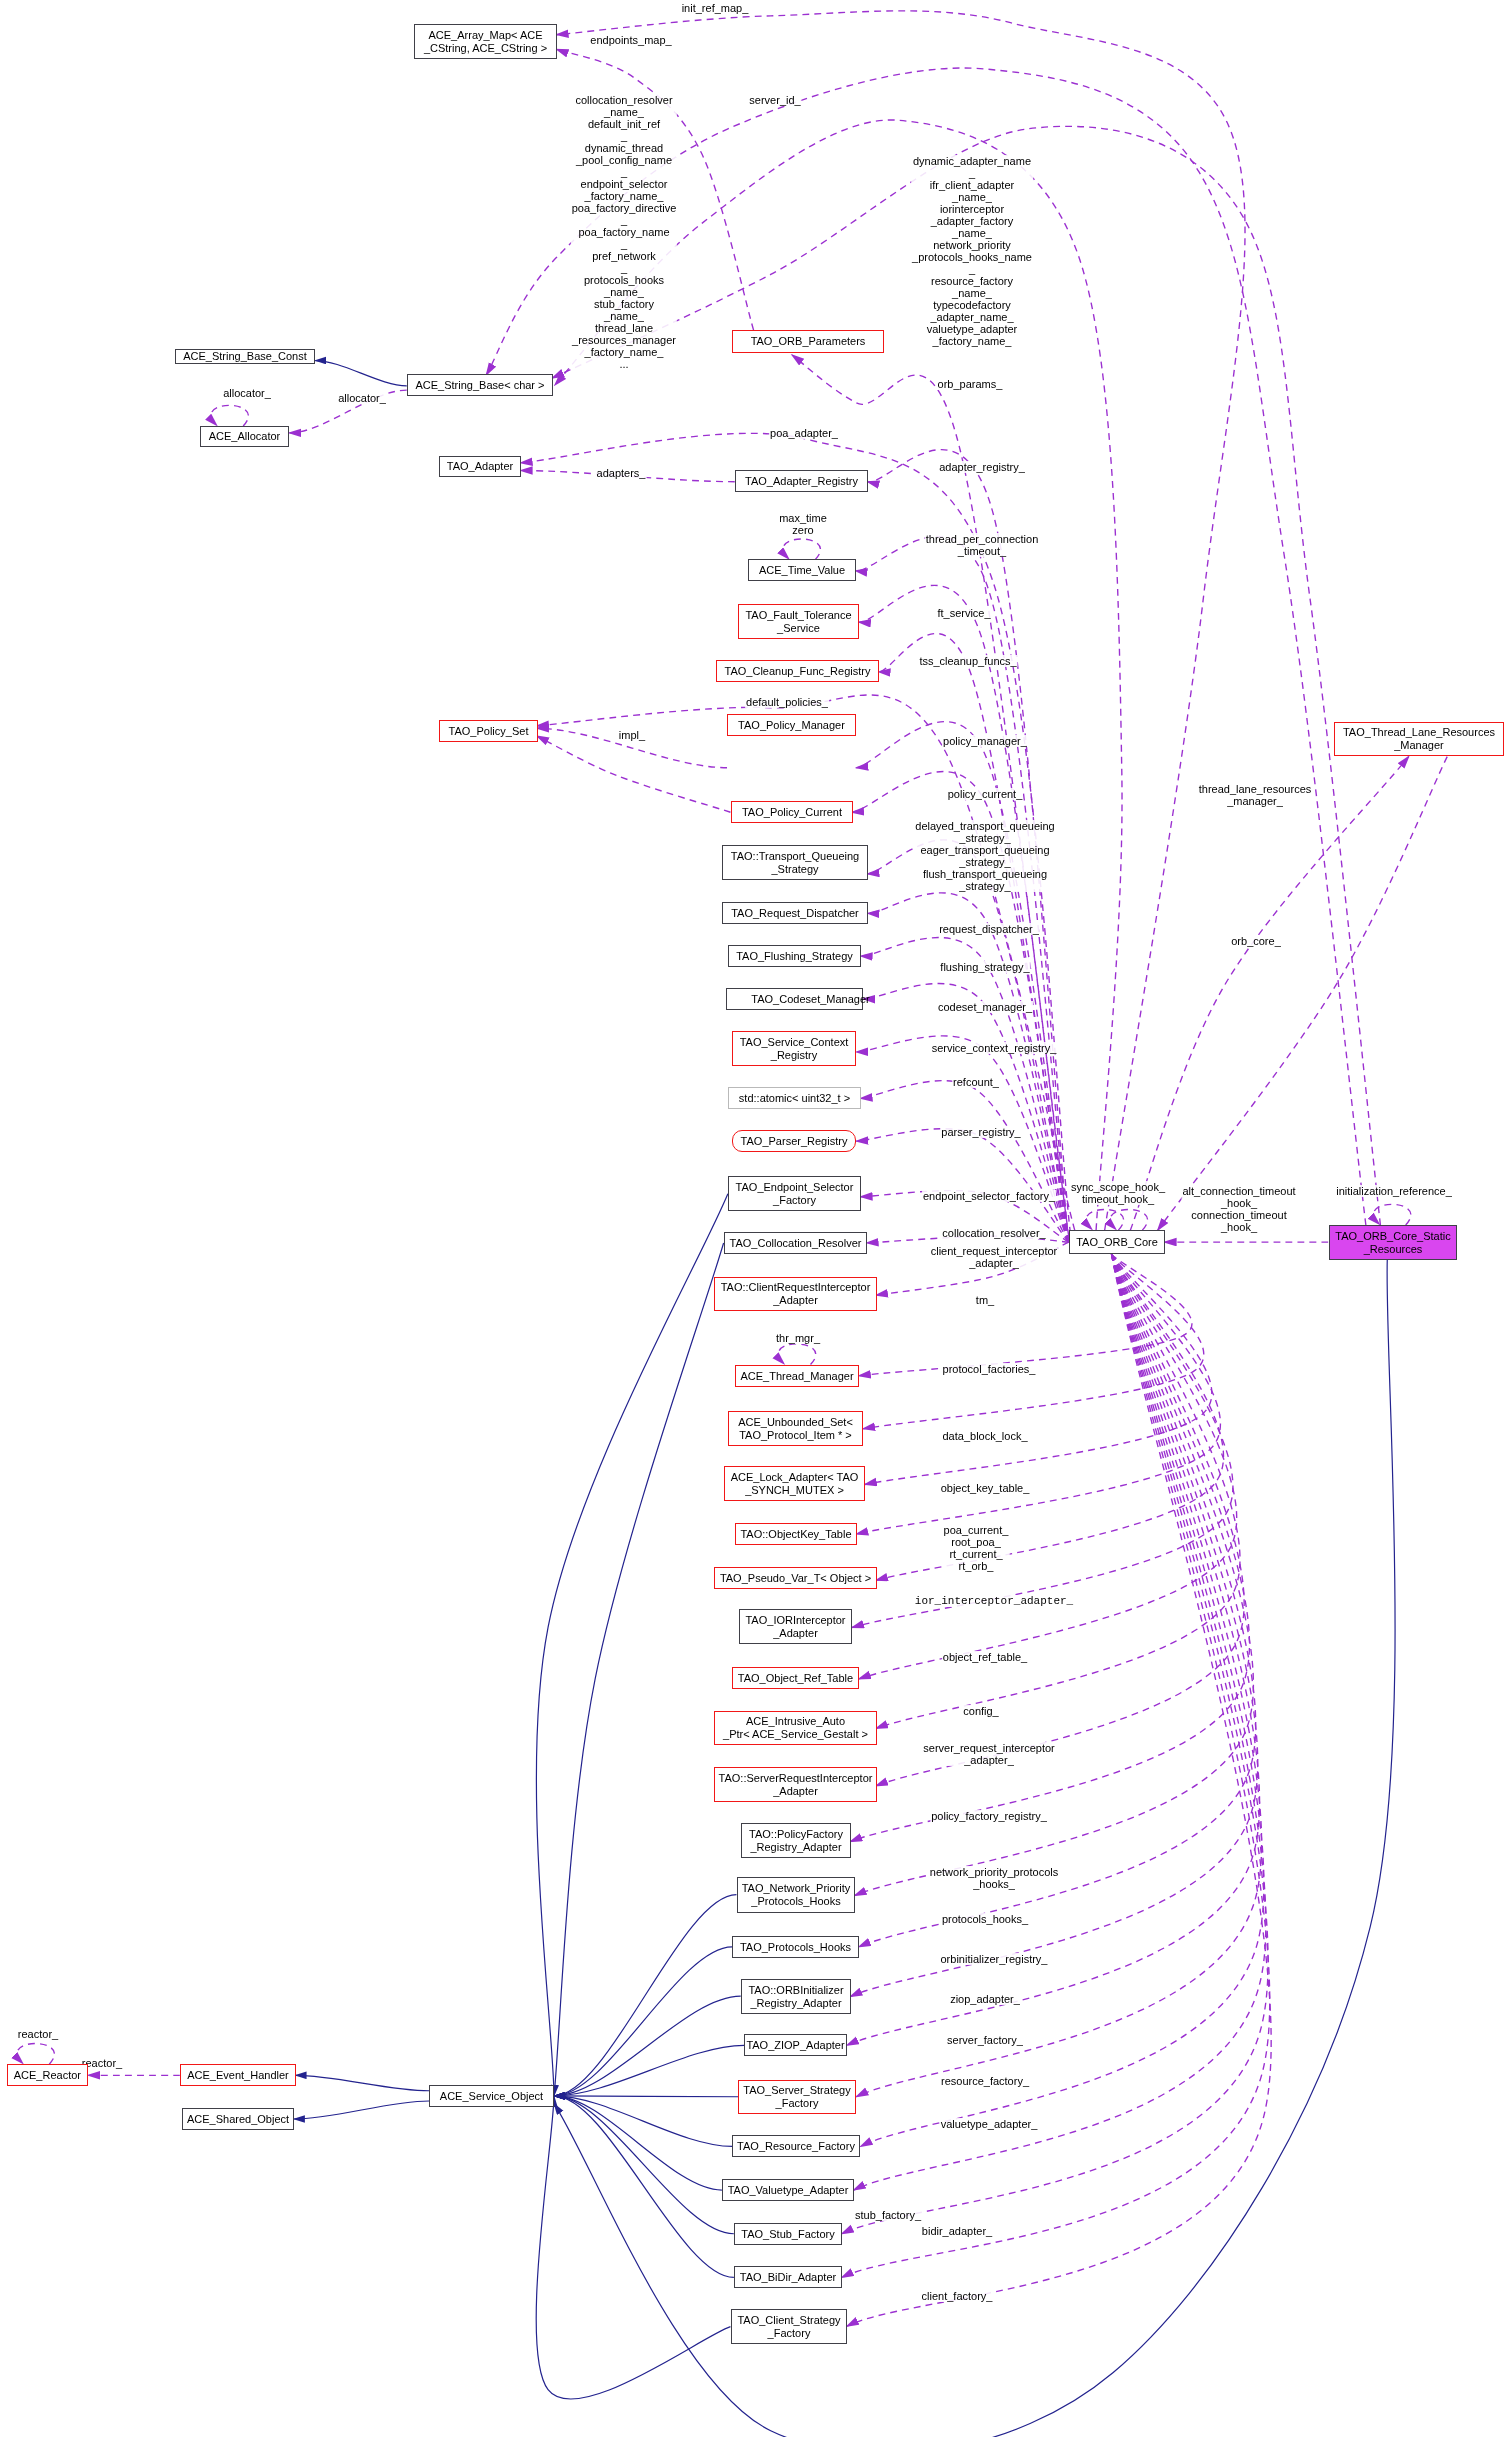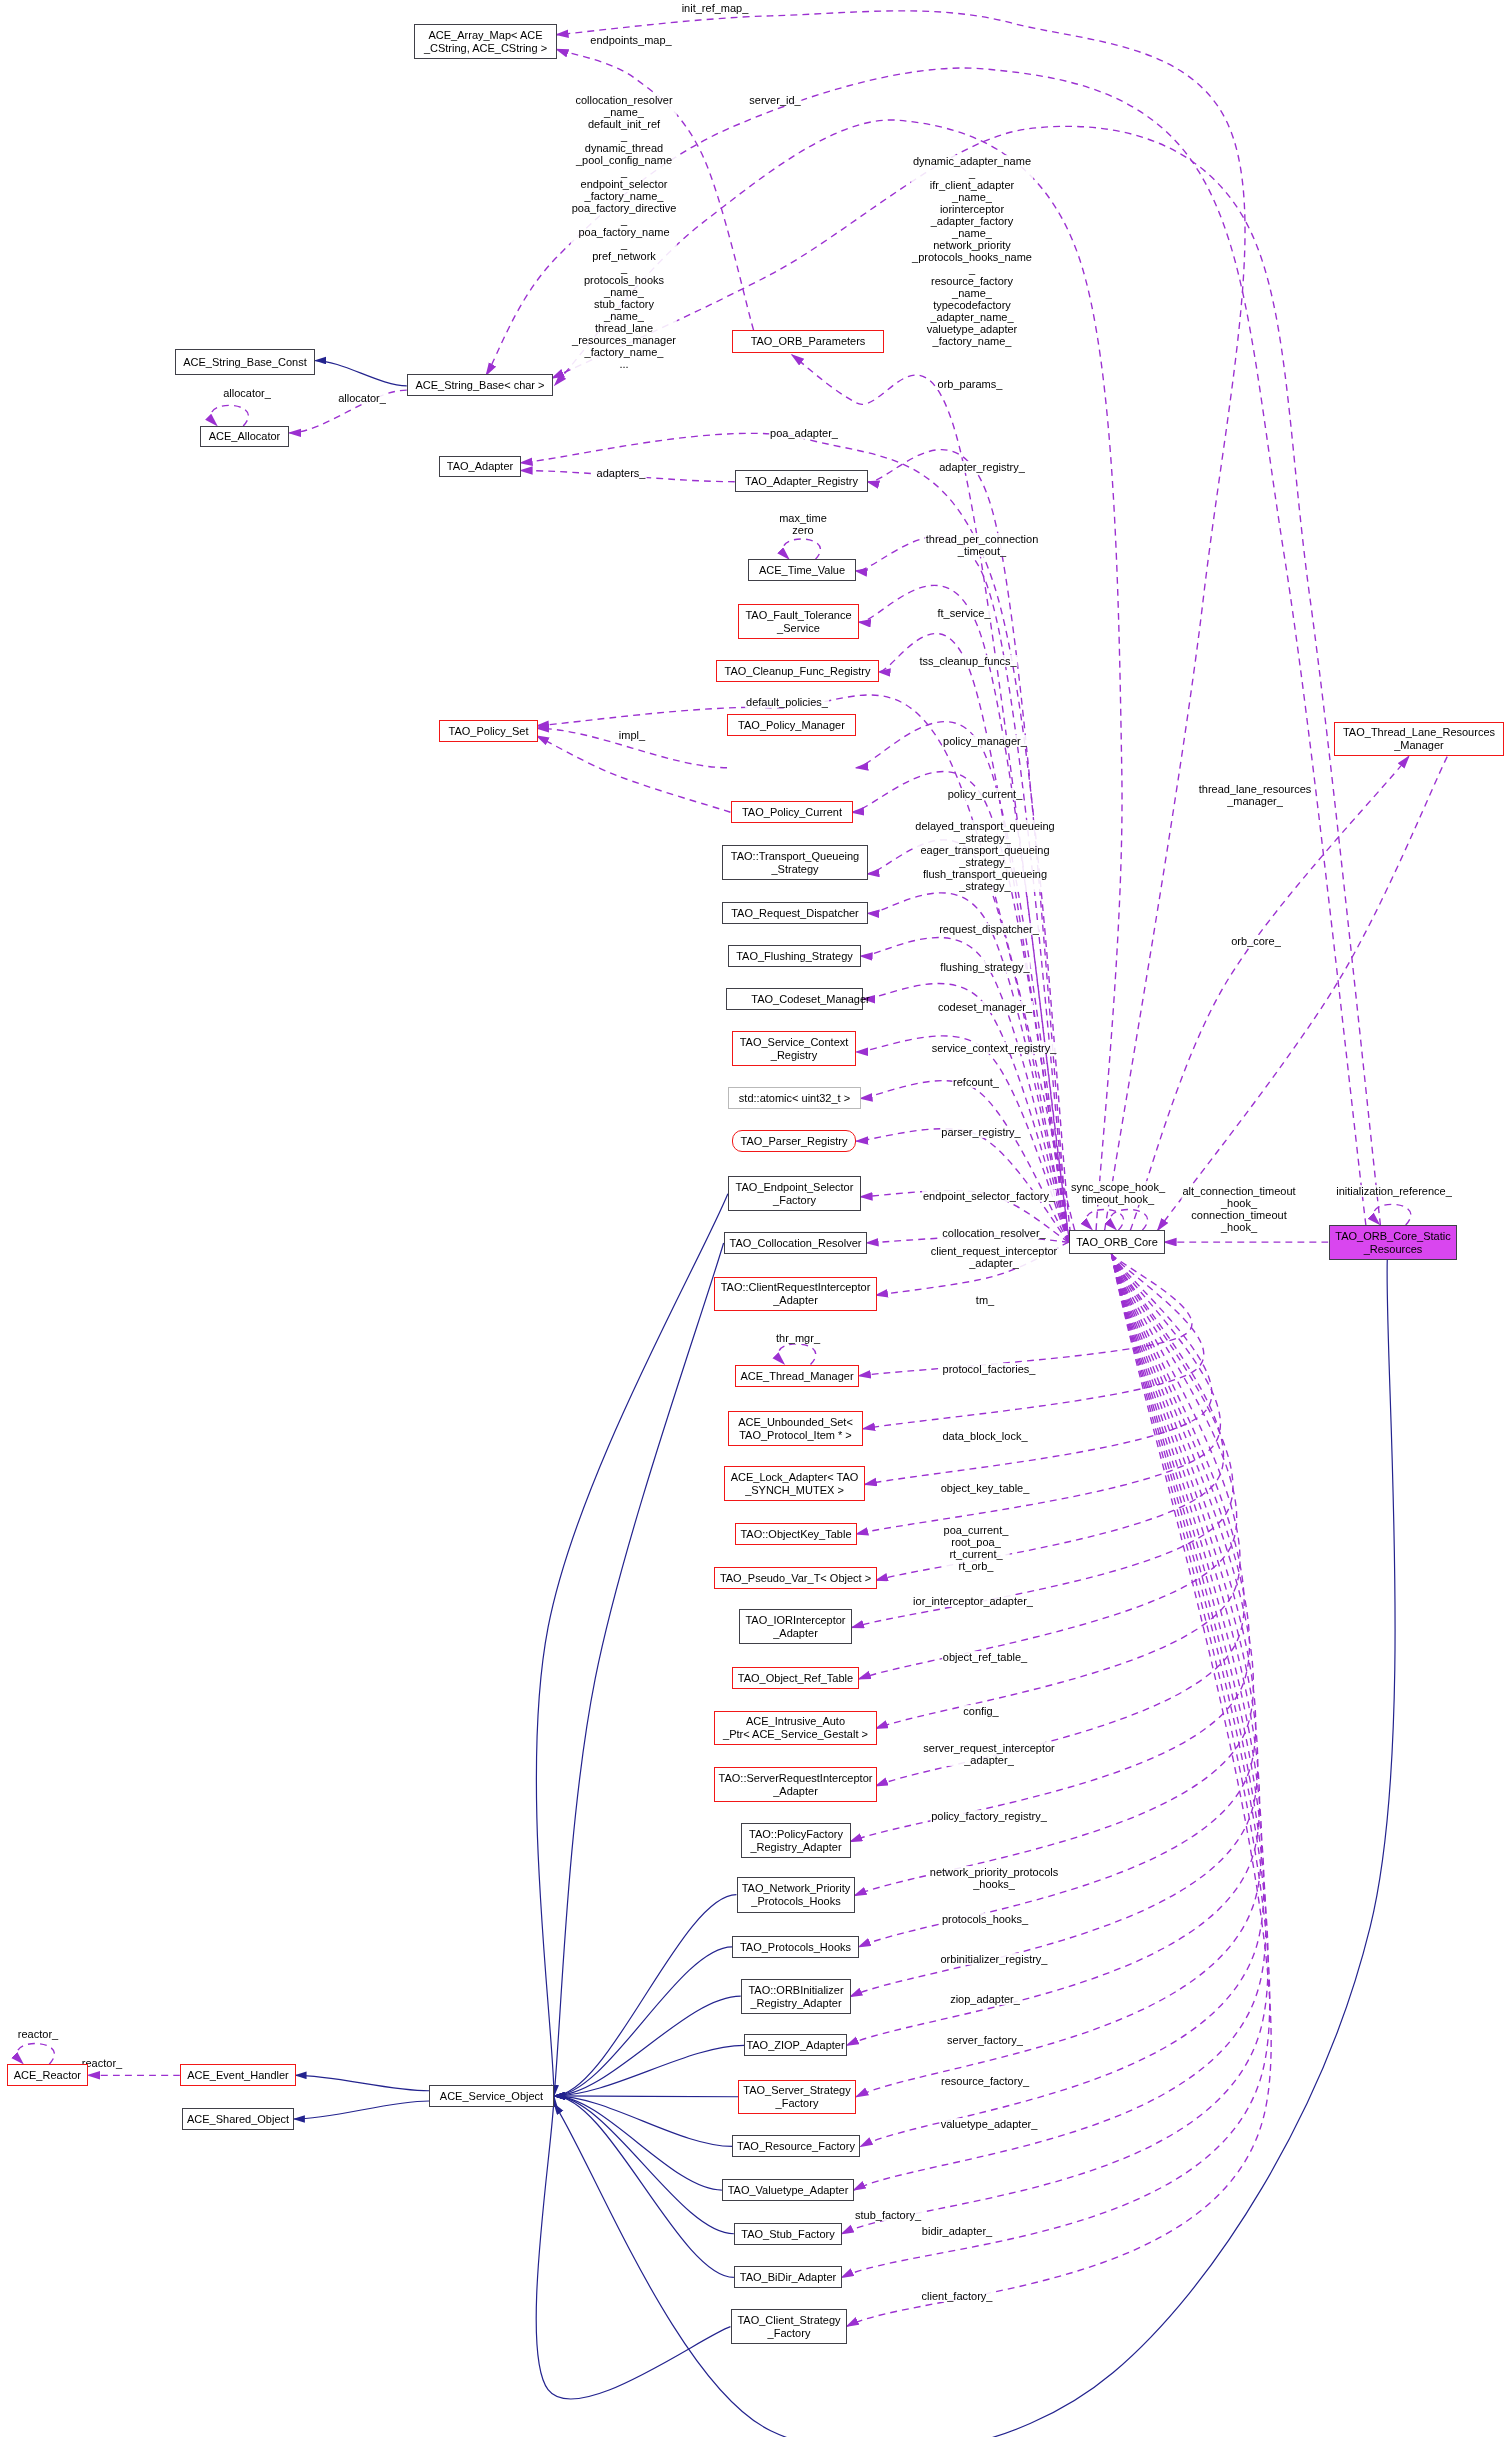--- a/index.html
+++ b/index.html
@@ -257,21 +257,21 @@
       </div>
       <div class="elabel" style="left: 985px; top: 1482px;">
         <div>object_key_table_</div>
       </div>
       <div class="elabel" style="left: 976px; top: 1524px;">
         <div>poa_current_</div>
         <div>root_poa_</div>
         <div>rt_current_</div>
         <div>rt_orb_</div>
       </div>
-      <div class="elabel" style="left: 973px; top: 1595px;">
+      <div class="elabel" style="left: 994px; top: 1595px; font-family: Liberation Mono, monospace;">
         <div>ior_interceptor_adapter_</div>
       </div>
       <div class="elabel" style="left: 985px; top: 1651px;">
         <div>object_ref_table_</div>
       </div>
       <div class="elabel" style="left: 981px; top: 1705px;">
         <div>config_</div>
       </div>
       <div class="elabel" style="left: 989px; top: 1742px;">
         <div>server_request_interceptor</div>
@@ -336,21 +336,21 @@
       </div>
       <div class="elabel" style="left: 102px; top: 2057px;">
         <div>reactor_</div>
       </div>
     </div>
   <div>
       <div class="node black" style="left: 414px; top: 24px; width: 143px; height: 35px;">
         <div>ACE_Array_Map&lt; ACE</div>
         <div>_CString, ACE_CString &gt;</div>
       </div>
-      <div class="node black" style="left: 175px; top: 349px; width: 140px; height: 26px;">
+      <div class="node black" style="left: 175px; top: 349px; width: 140px; height: 15px;">
         <div>ACE_String_Base_Const</div>
       </div>
       <div class="node black" style="left: 407px; top: 374px; width: 146px; height: 22px;">
         <div>ACE_String_Base&lt; char &gt;</div>
       </div>
       <div class="node black" style="left: 200px; top: 426px; width: 89px; height: 21.4px;">
         <div>ACE_Allocator</div>
       </div>
       <div class="node black" style="left: 439px; top: 456px; width: 82px; height: 21.4px;">
         <div>TAO_Adapter</div>

